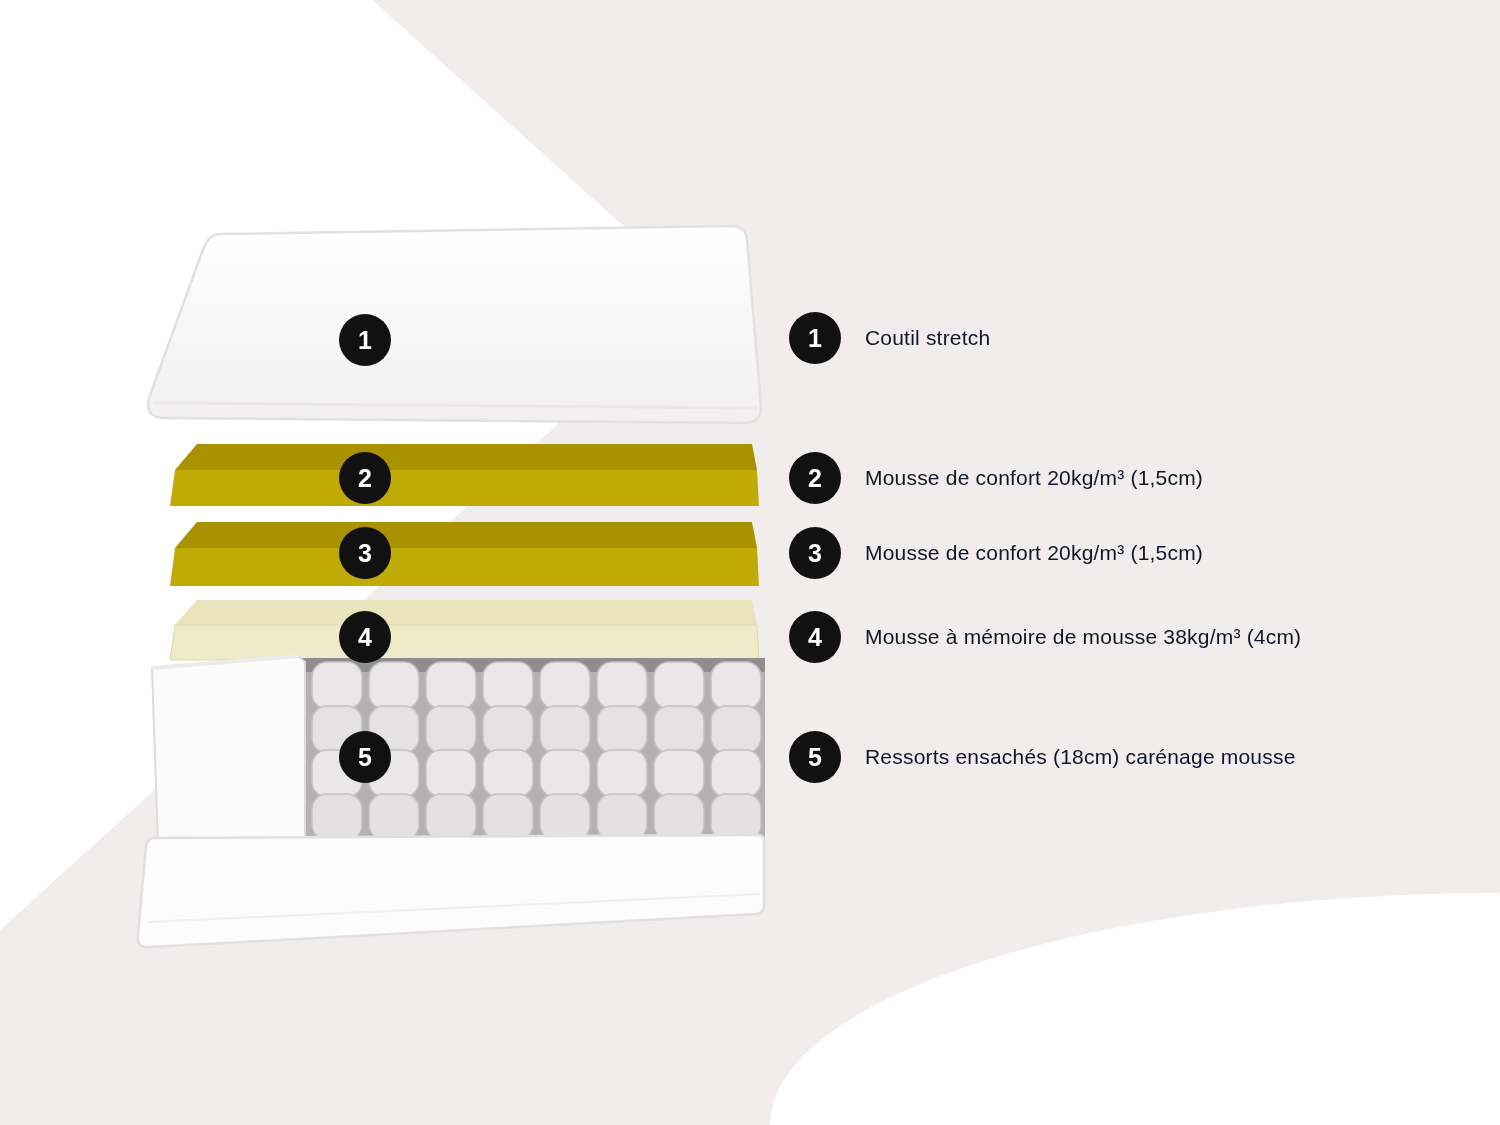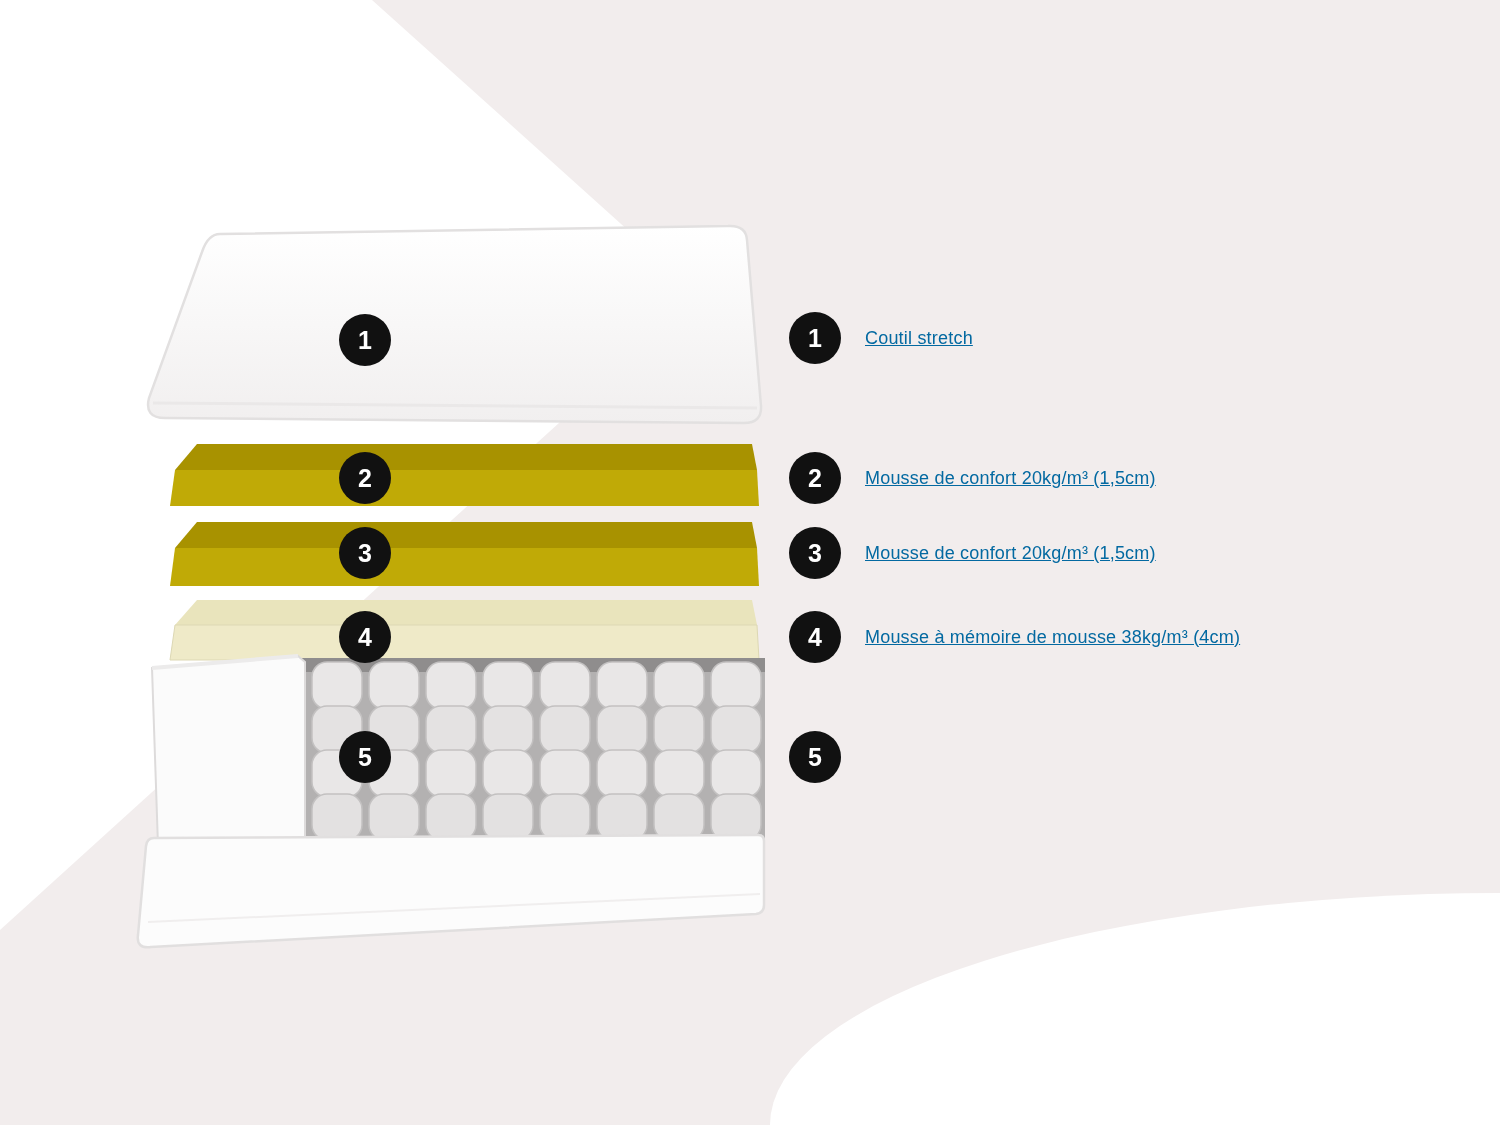--- a/index.html
+++ b/index.html
@@ -30,21 +30,21 @@
     display:flex;align-items:center;justify-content:center;
     font-size:25px;font-weight:bold;line-height:1;
     user-select:none;
   }
   .legend-item{
     position:absolute;left:789px;height:52px;
     display:flex;align-items:center;gap:24px;
   }
   .legend-item .badge{position:static;flex:0 0 auto;}
   .legend-label{
-    font-size:18px;color:#0369a1;letter-spacing:.2px;white-space:nowrap;text-decoration:underline;
+    font-size:21px;color:#0f172a;letter-spacing:.2px;white-space:nowrap;
   }
 </style>
 </head>
 <body>
 
 <div class="canvas">
 
   <div class="corner-tl"></div>
   <div class="corner-br"></div>
 
@@ -127,16 +127,17 @@
       <div class="legend-label">Mousse de confort 20kg/m³ (1,5cm)</div>
     </div>
 
     <div class="legend-item" style="top:611px;">
       <div class="badge">4</div>
       <div class="legend-label">Mousse à mémoire de mousse 38kg/m³ (4cm)</div>
     </div>
 
     <div class="legend-item" style="top:731px;">
       <div class="badge">5</div>
+      <div class="legend-label">Ressorts ensachés (18cm) carénage mousse</div>
     </div>
 
   </div>
 </div>
 
 </body></html>

